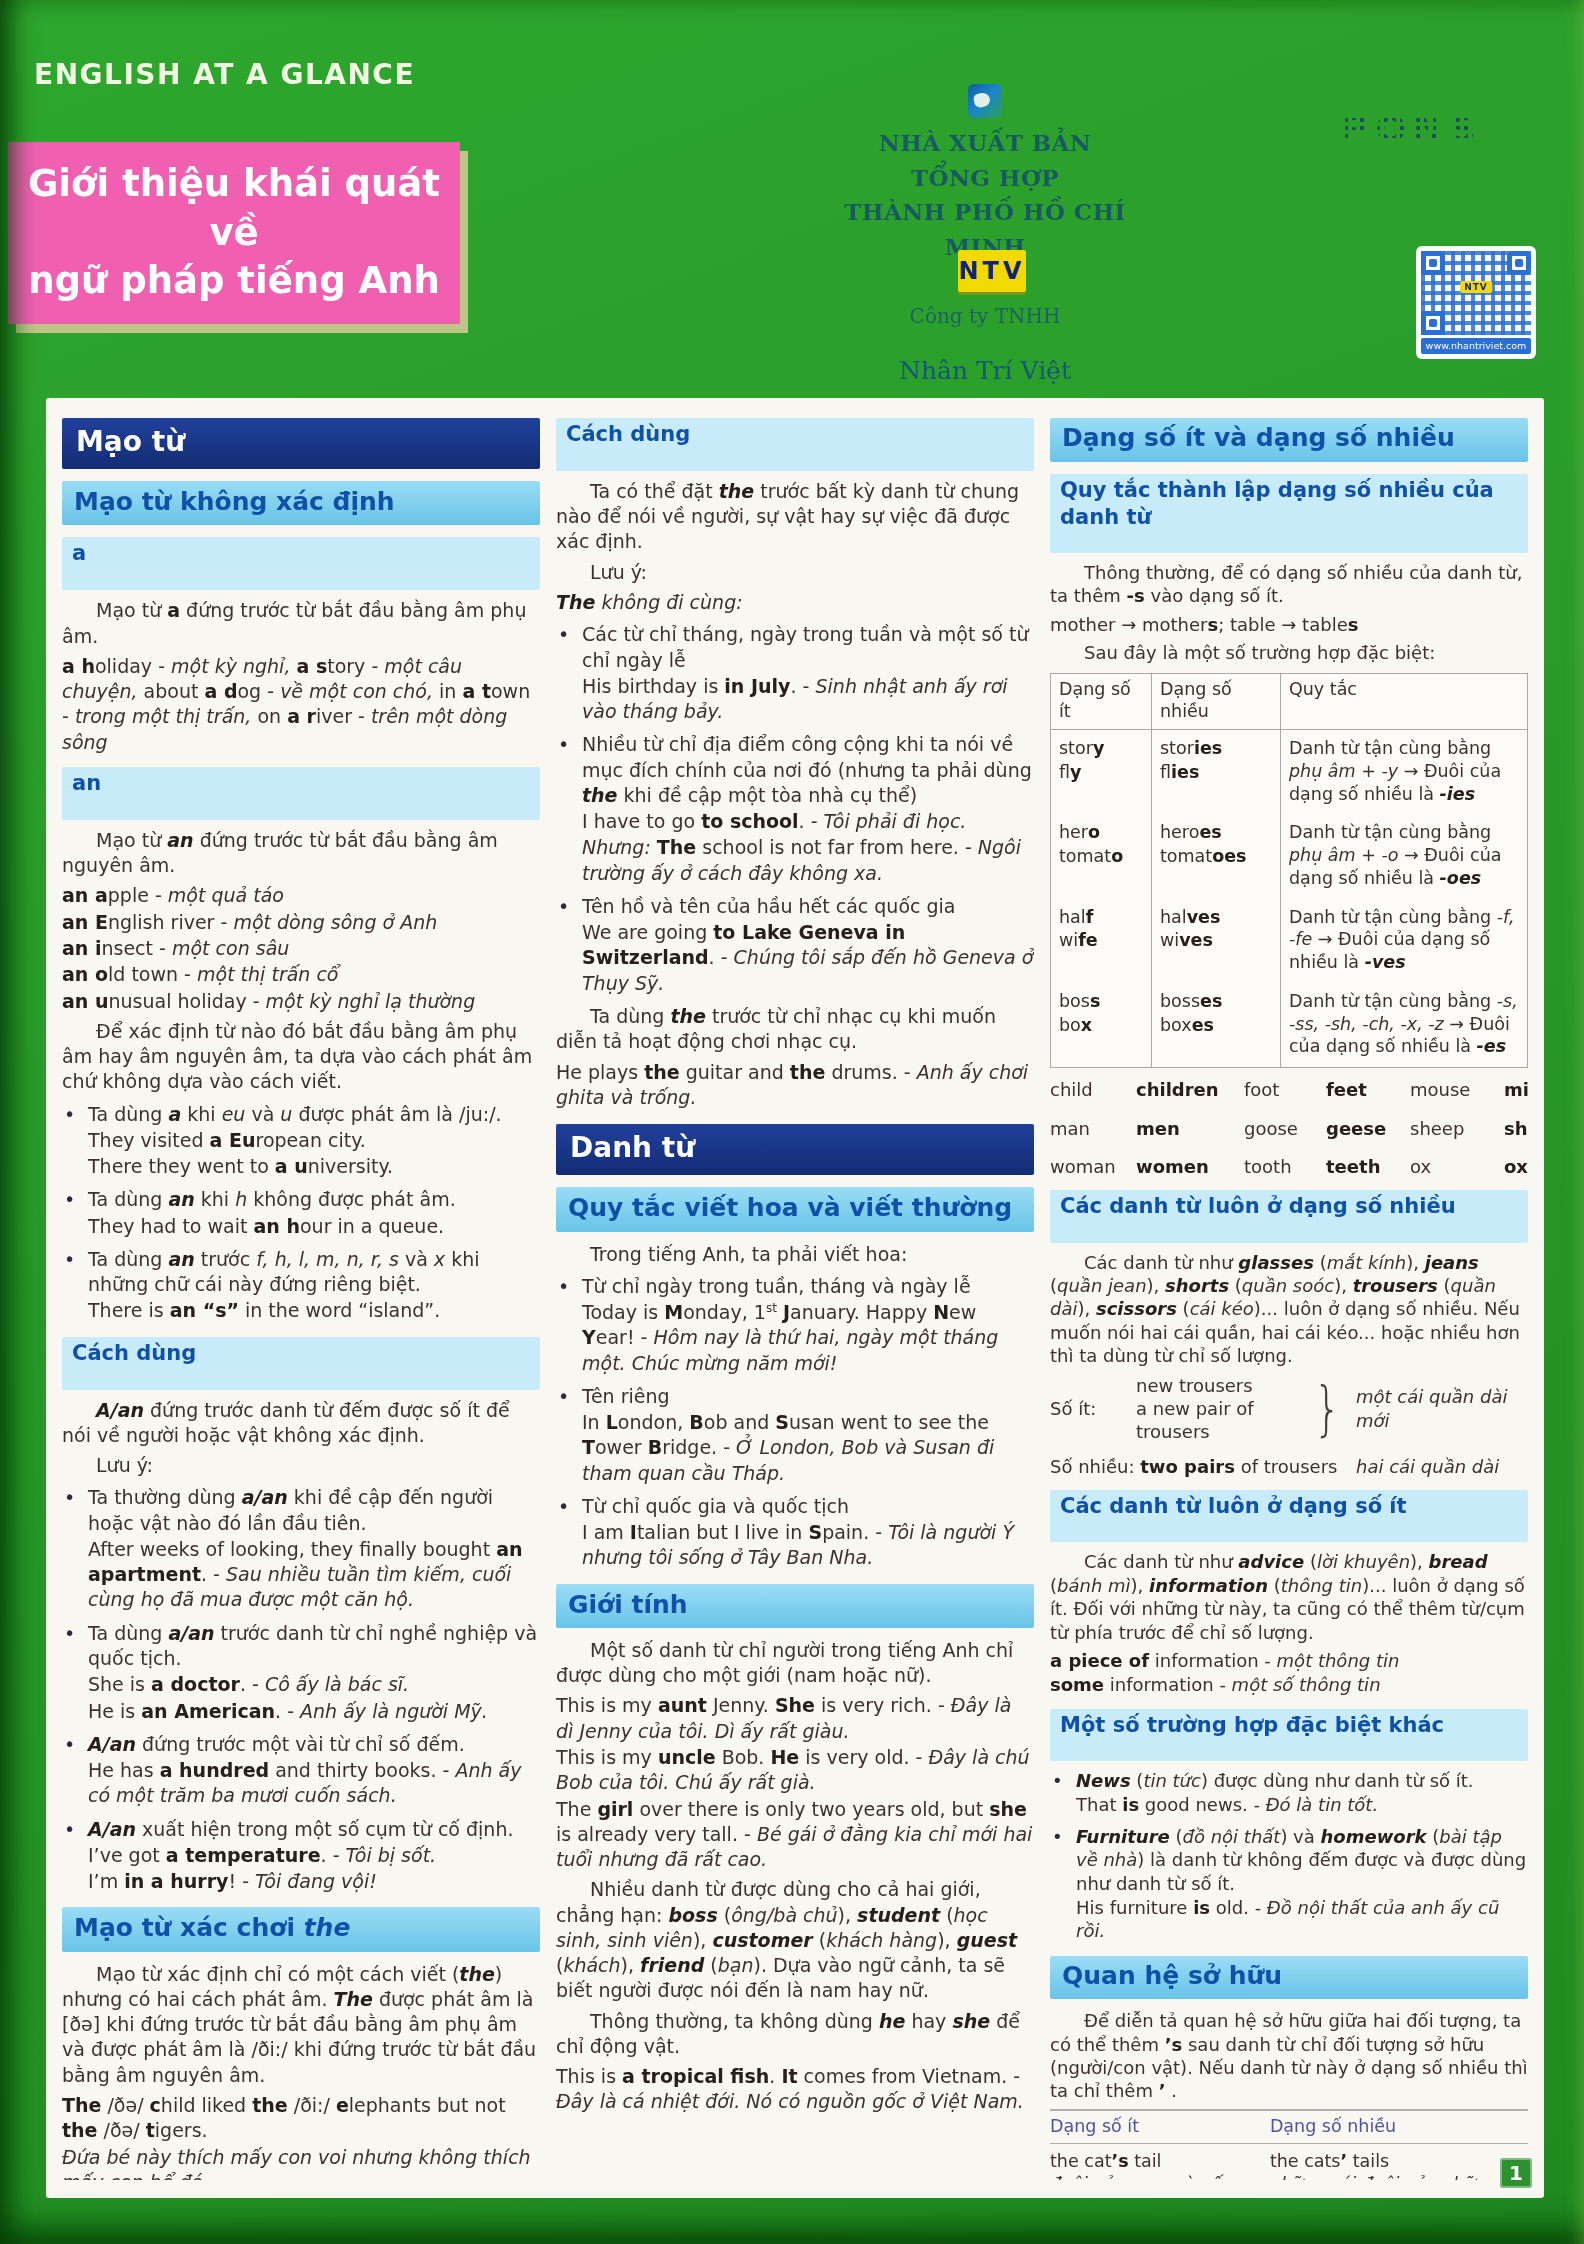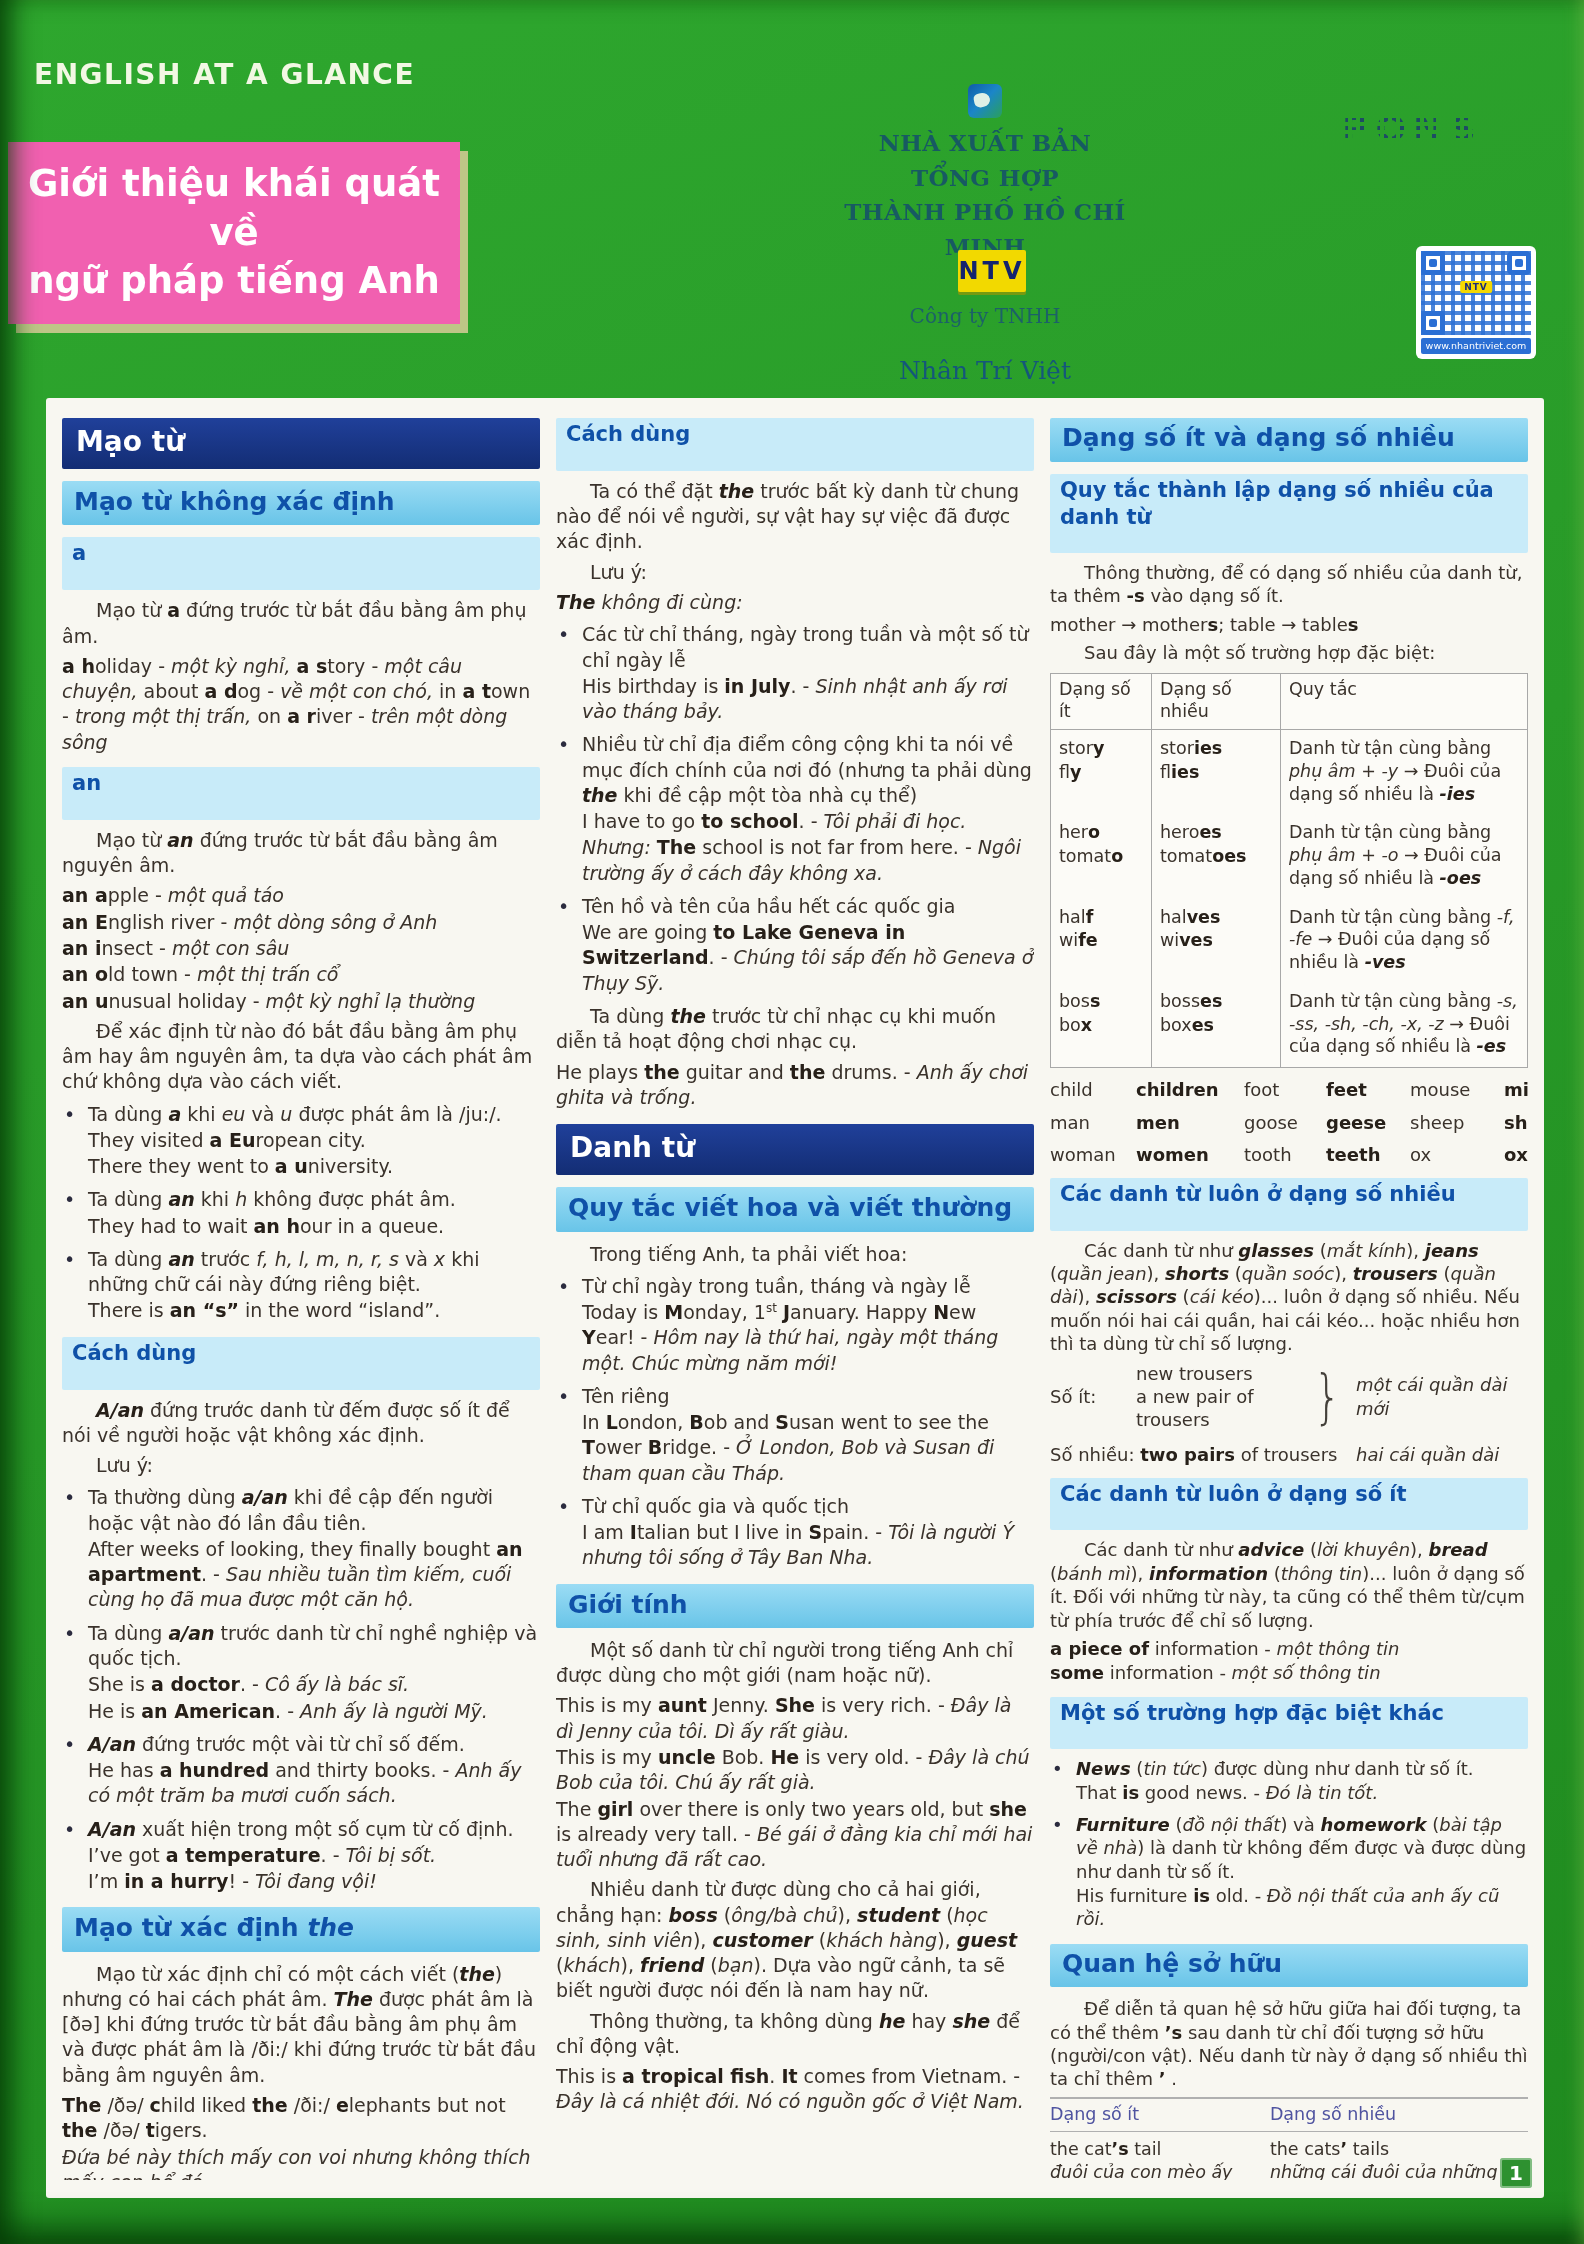--- a/index.html
+++ b/index.html
@@ -73,21 +73,21 @@
   .s-i{font-style:italic;}
   .s-bi{font-weight:700;font-style:italic;color:#272019;}
   sup{font-size:12px;line-height:0;vertical-align:super;}
   table.rules{width:100%;border-collapse:collapse;margin:8px 0 10px;font-size:17.5px;line-height:1.3;
     border:1.5px solid #a8a8a8;background:#fcfbf7;}
   table.rules th{font-weight:400;text-align:left;padding:4px 8px 6px;vertical-align:top;
     border-bottom:1.5px solid #a8a8a8;}
   table.rules td{padding:7px 8px 9px;vertical-align:top;}
   table.rules th + th, table.rules td + td{border-left:1.5px solid #a8a8a8;}
   table.rules .cw1{width:84px;}  table.rules .cw2{width:112px;}
-  .irr{display:grid;grid-template-columns:86px 108px 82px 84px 94px 1fr;row-gap:9px;margin:4px 0 8px;}
+  .irr{display:grid;grid-template-columns:86px 108px 82px 84px 94px 1fr;row-gap:15px;margin:4px 0 8px;}
   .brace-row{display:flex;align-items:center;margin:6px 0 2px;}
   .br-label{flex:none;width:86px;}
   .br-lines{flex:1;}
   .br-char{flex:none;font-size:58px;font-weight:200;color:#44403a;margin:0 10px 0 4px;
     transform:scaleX(.75);line-height:.9;}
   .br-right{flex:none;width:172px;font-style:italic;}
   .dual-row{display:flex;margin:11px 0 8px;}
   .dual-left{flex:1;}
   .dual-right{flex:none;width:172px;font-style:italic;}
   .pt{margin:6px 0 4px;font-size:17.5px;}
@@ -198,21 +198,21 @@
           </div>
         </div>
         <div class="bullet">
           <span class="b-dot">•</span>
           <div class="b-body">
             <div class="line"><span class="s-bi">A/an</span><span class="s-n"> xuất hiện trong một số cụm từ cố định.</span></div>
             <div class="line"><span class="s-n">I’ve got </span><span class="s-b">a temperature</span><span class="s-n">. - </span><span class="s-i">Tôi bị sốt.</span></div>
             <div class="line"><span class="s-n">I’m </span><span class="s-b">in a hurry</span><span class="s-n">! - </span><span class="s-i">Tôi đang vội!</span></div>
           </div>
         </div>
-        <div class="h-cyan"><span class="s-n">Mạo từ xác định </span><span class="s-i">the</span></div>
+        <div class="h-cyan"><span class="s-n">Mạo từ xác chơi </span><span class="s-i">the</span></div>
         <div class="para"><span class="s-n">Mạo từ xác định chỉ có một cách viết (</span><span class="s-bi">the</span><span class="s-n">) nhưng có hai cách phát âm. </span><span class="s-bi">The</span><span class="s-n"> được phát âm là [ðə] khi đứng trước từ bắt đầu bằng âm phụ âm và được phát âm là /ði:/ khi đứng trước từ bắt đầu bằng âm nguyên âm.</span></div>
         <div class="line"><span class="s-b">The</span><span class="s-n"> /ðə/ </span><span class="s-b">c</span><span class="s-n">hild liked </span><span class="s-b">the</span><span class="s-n"> /ði:/ </span><span class="s-b">e</span><span class="s-n">lephants but not </span><span class="s-b">the</span><span class="s-n"> /ðə/ </span><span class="s-b">t</span><span class="s-n">igers.</span></div>
         <div class="line"><span class="s-i">Đứa bé này thích mấy con voi nhưng không thích mấy con hổ đó.</span></div>
         <div class="line"><span class="s-b">The</span><span class="s-n"> /ði:/ “h” in </span><span class="s-b">the</span><span class="s-n"> /ðə/ word “hour” is silent.</span></div>
         <div class="line"><span class="s-i">Chữ cái “h” trong từ “hour” là h câm (không được phát âm).</span></div>
       </div>
     <div class="col">
         <div class="h-pale"><span class="s-n">Cách dùng</span></div>
         <div class="para"><span class="s-n">Ta có thể đặt </span><span class="s-bi">the</span><span class="s-n"> trước bất kỳ danh từ chung nào để nói về người, sự vật hay sự việc đã được xác định.</span></div>
         <div class="para"><span class="s-n">Lưu ý:</span></div>

